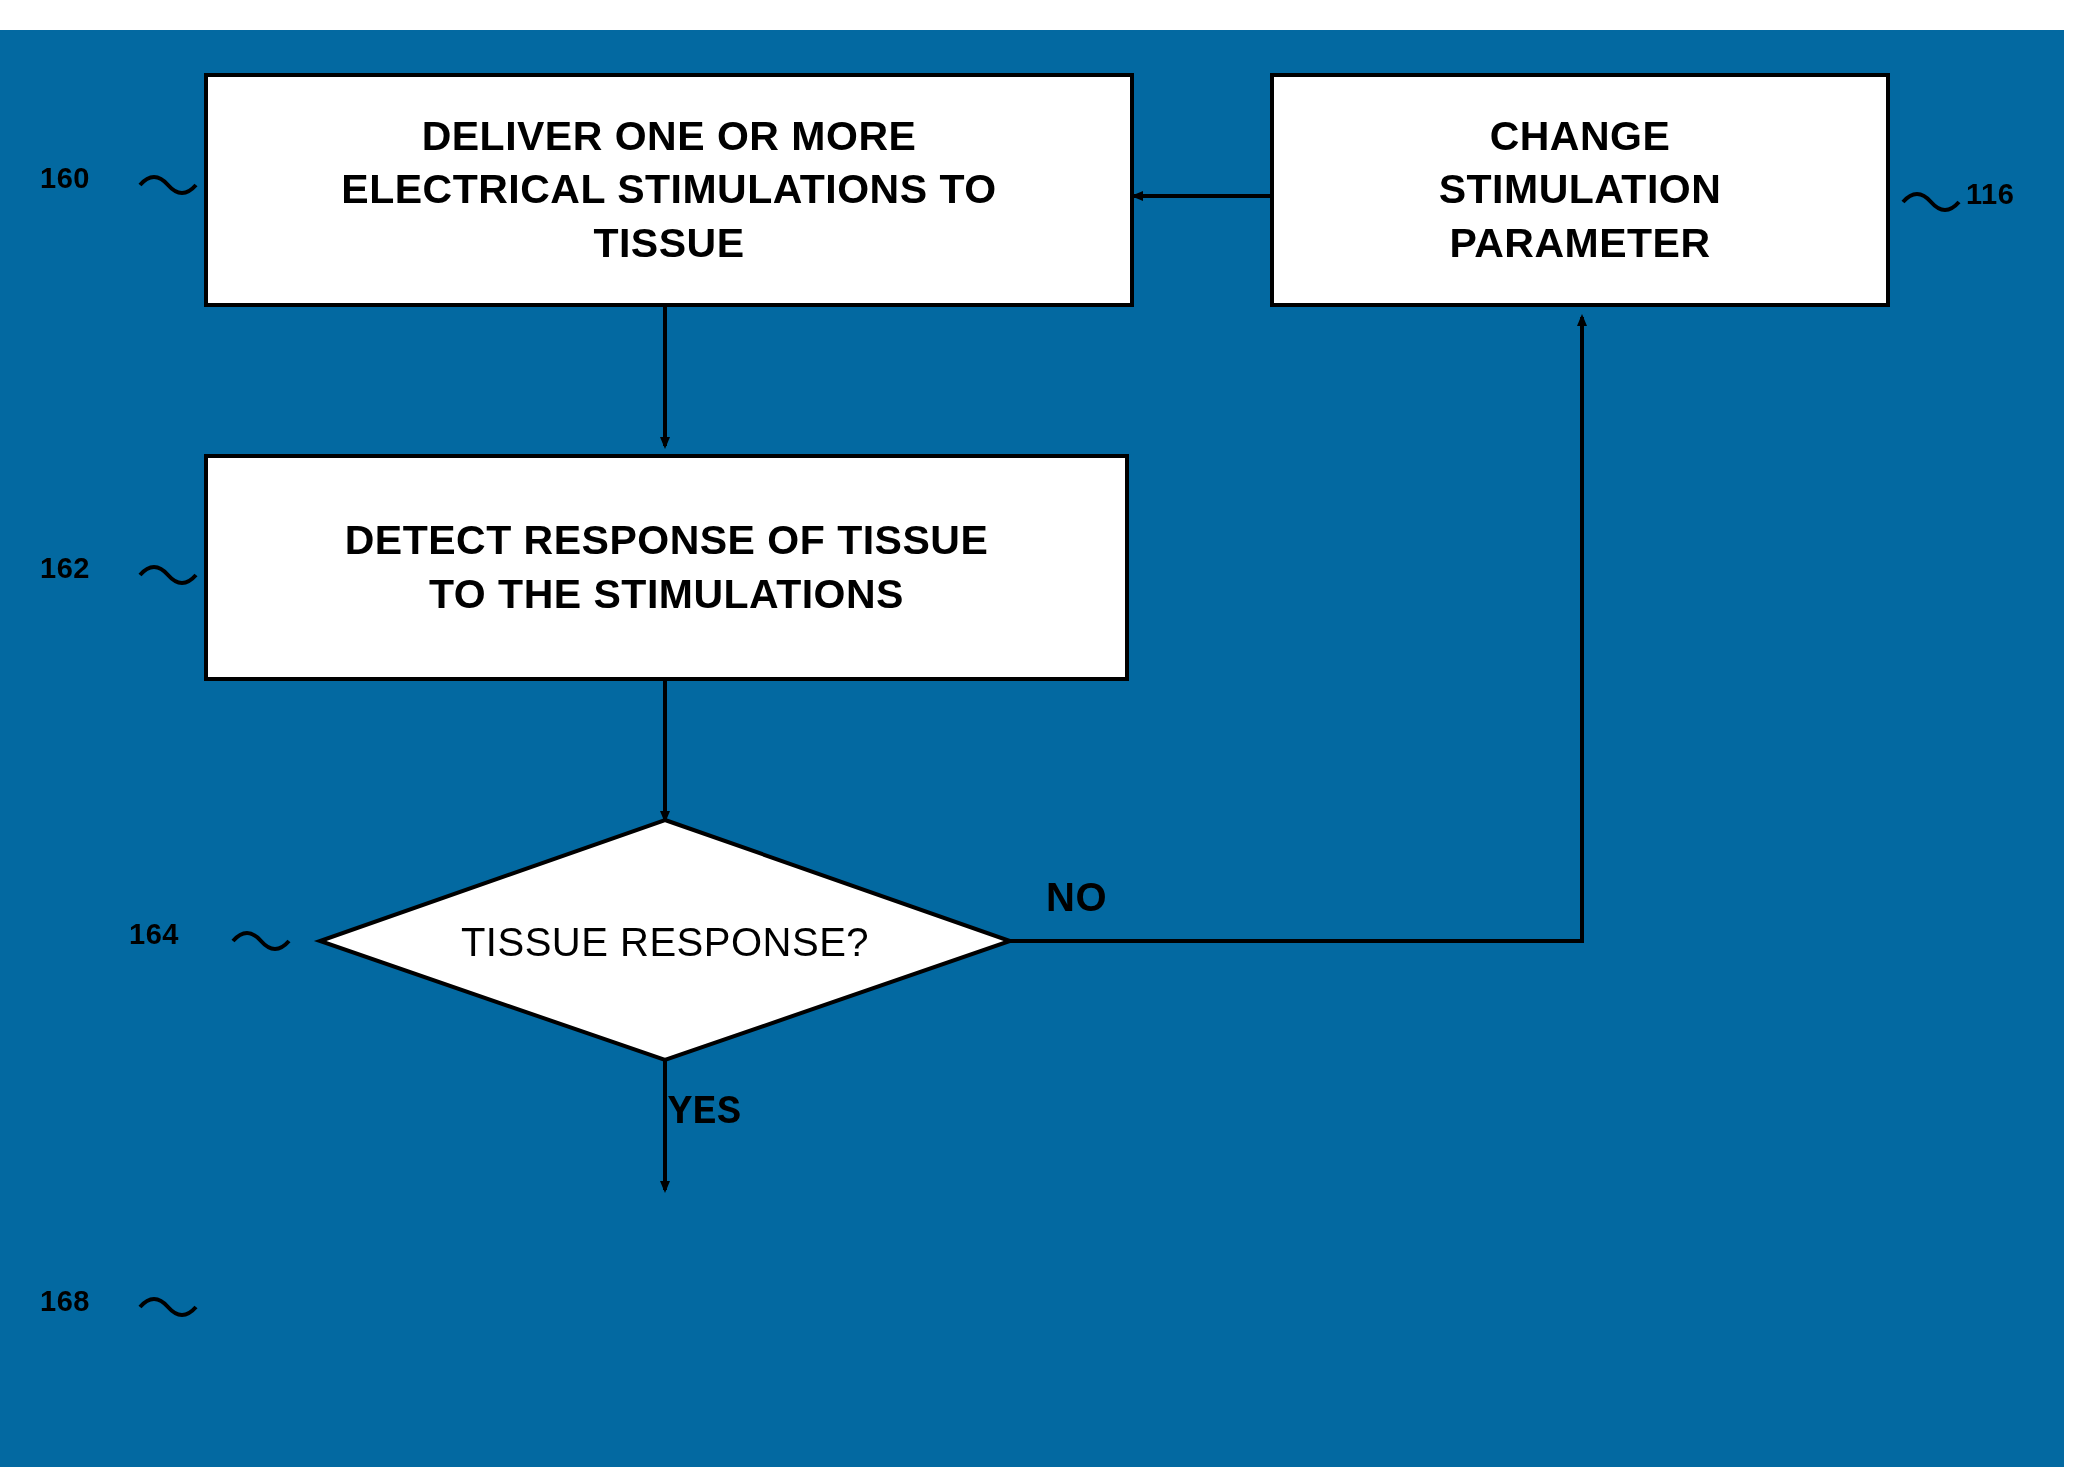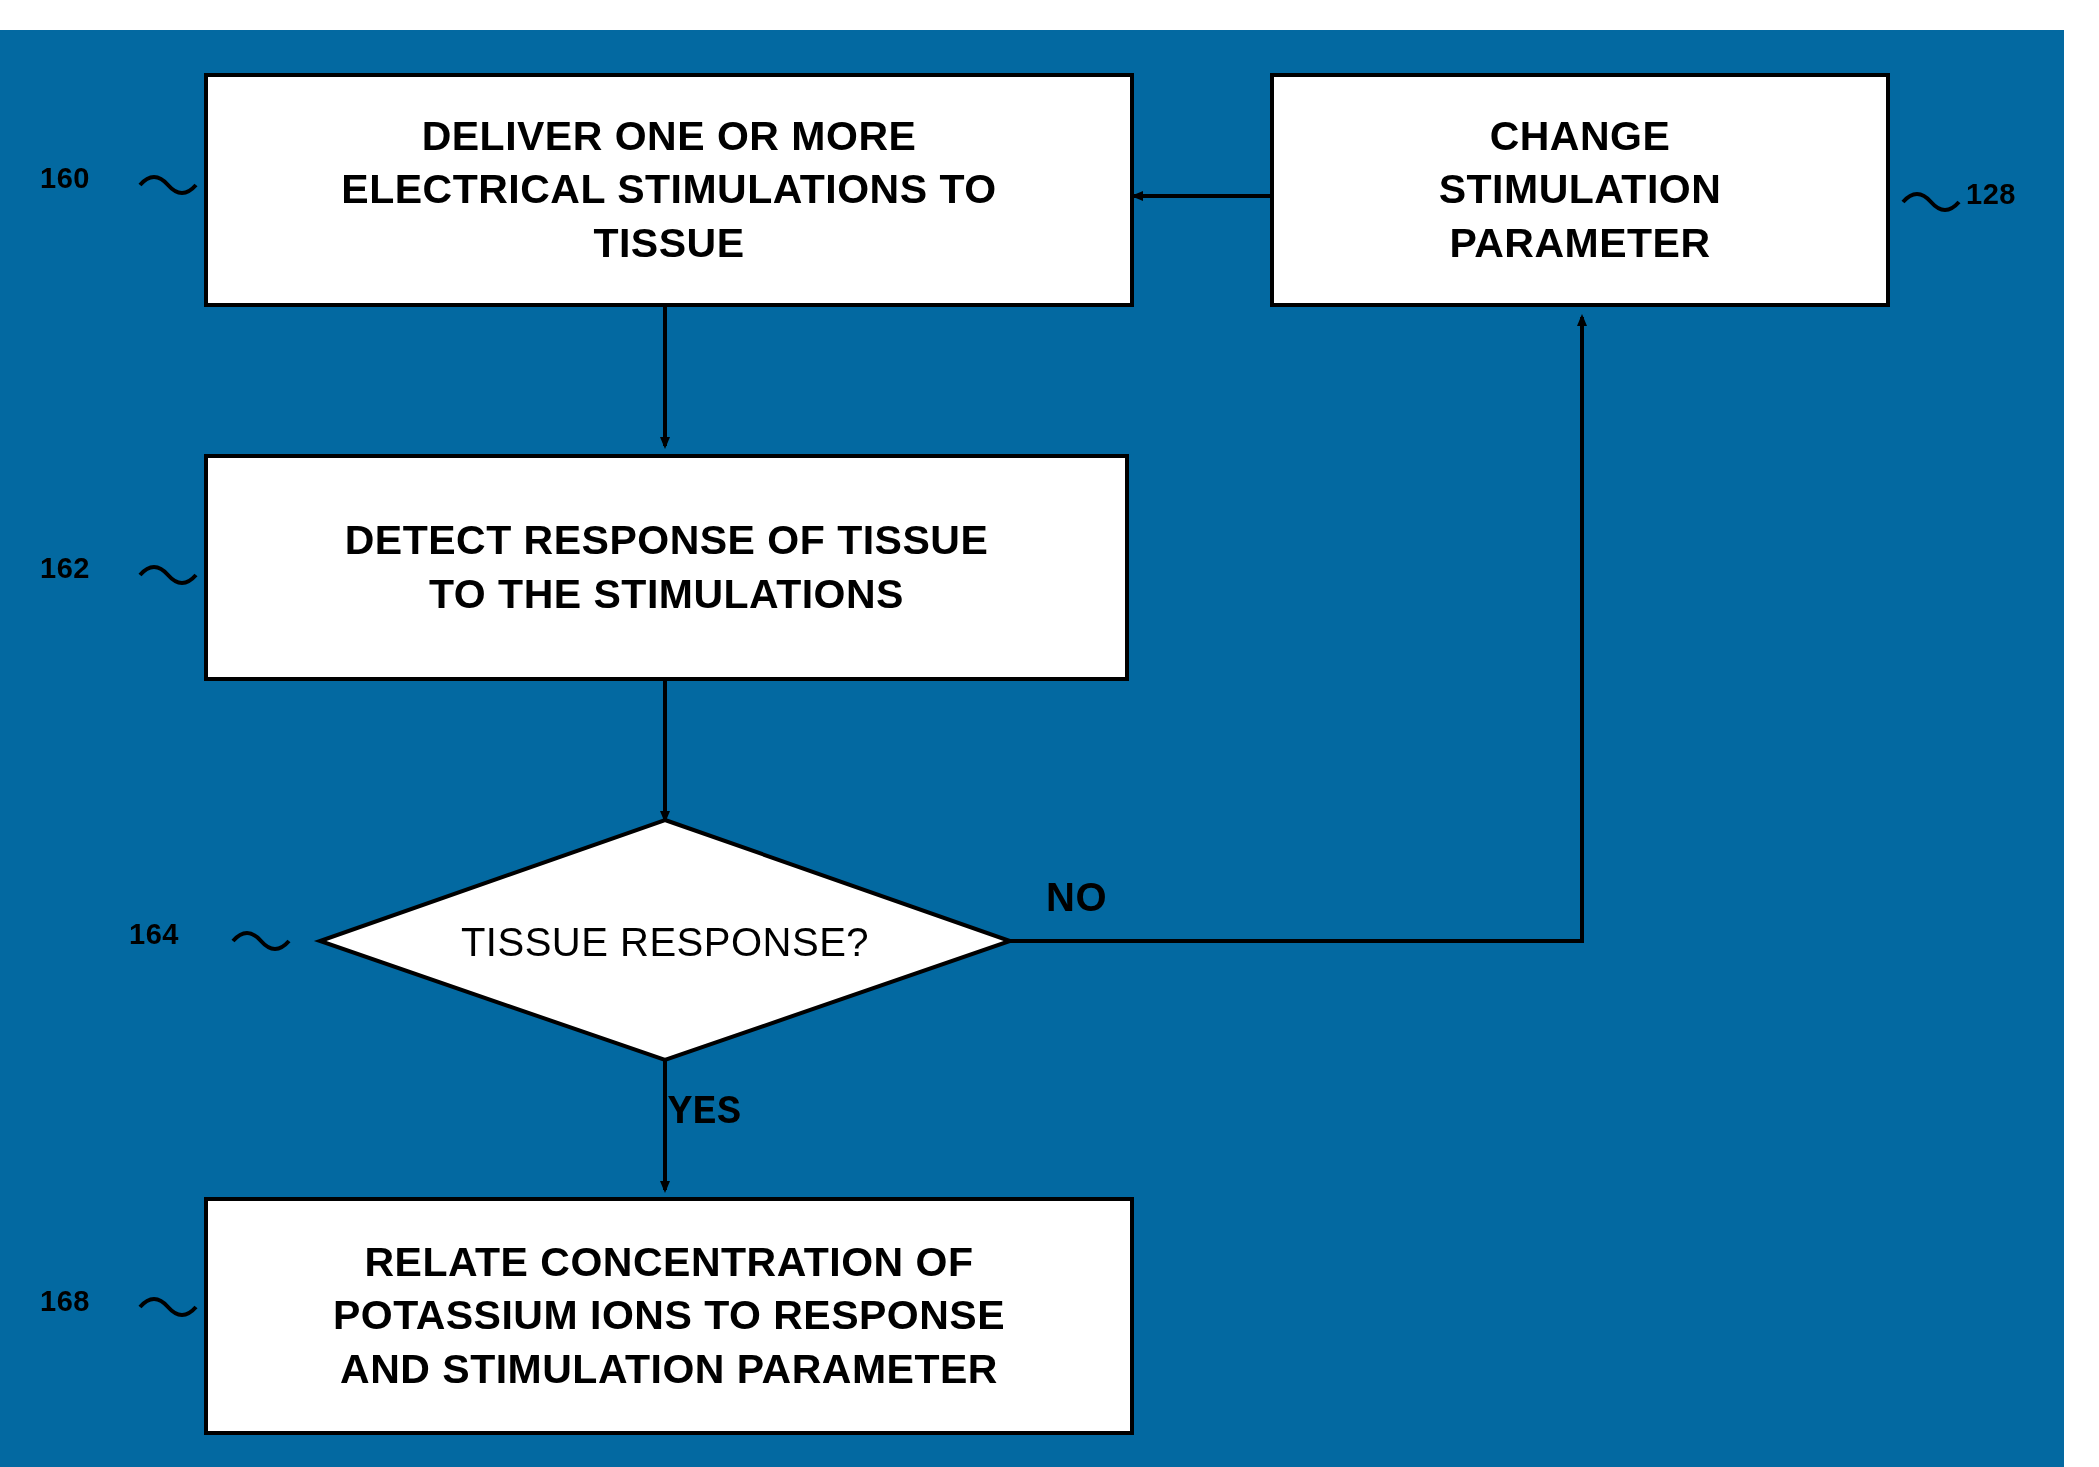--- a/index.html
+++ b/index.html
@@ -103,35 +103,30 @@
 ELECTRICAL STIMULATIONS TO
 TISSUE</span>
   </div>
   <div class="ref-num" style="left:40px; top:132px;">160</div>
 
   <div class="box" style="left:1270px; top:43px; width:620px; height:234px; font-size:41px;">
     <span class="box-text">CHANGE
 STIMULATION
 PARAMETER</span>
   </div>
-  <div class="ref-num" style="left:1966px; top:148px;">128</div>
+  <div class="ref-num" style="left:1966px; top:148px;">116</div>
 
   <div class="box" style="left:204px; top:424px; width:925px; height:227px; font-size:41px;">
     <span class="box-text">DETECT RESPONSE OF TISSUE
 TO THE STIMULATIONS</span>
   </div>
   <div class="ref-num" style="left:40px; top:522px;">162</div>
 
   <div class="diamond-text" style="left:395px; top:890px; width:540px;">TISSUE RESPONSE?</div>
   <div class="ref-num" style="left:129px; top:888px;">164</div>
 
   <div class="edge-label" style="left:1046px; top:845px;text-align:center;">NO</div>
 
   <div class="edge-label" style="left:668px; top:1060px;font-family:Liberation Mono, monospace;">YES</div>
 
-  <div class="box" style="left:204px; top:1167px; width:930px; height:238px; font-size:41px;">
-    <span class="box-text">RELATE CONCENTRATION OF
-POTASSIUM IONS TO RESPONSE
-AND STIMULATION PARAMETER</span>
-  </div>
   <div class="ref-num" style="left:40px; top:1255px;">168</div>
 
 </div>
 
 </body></html>

